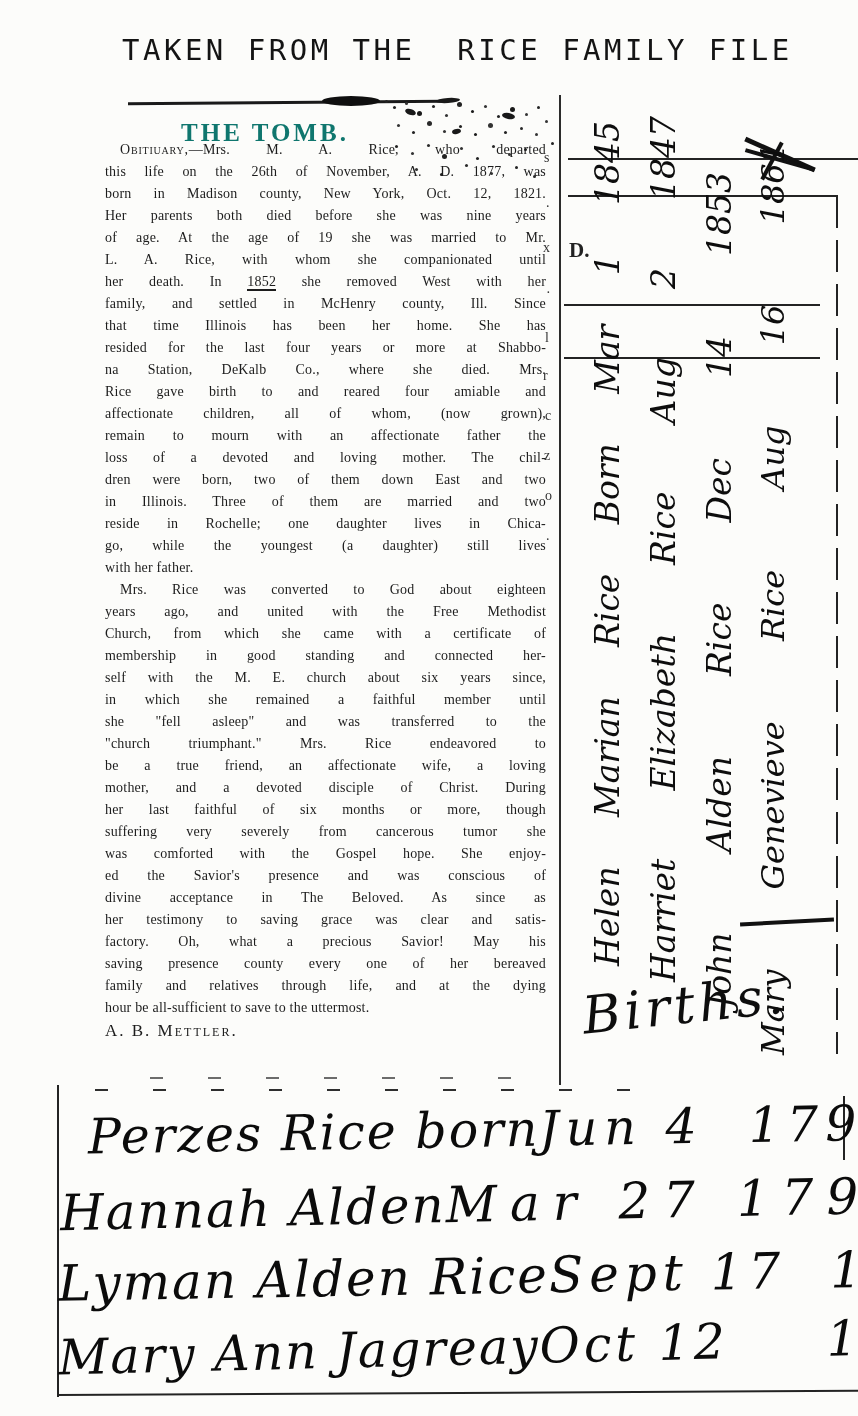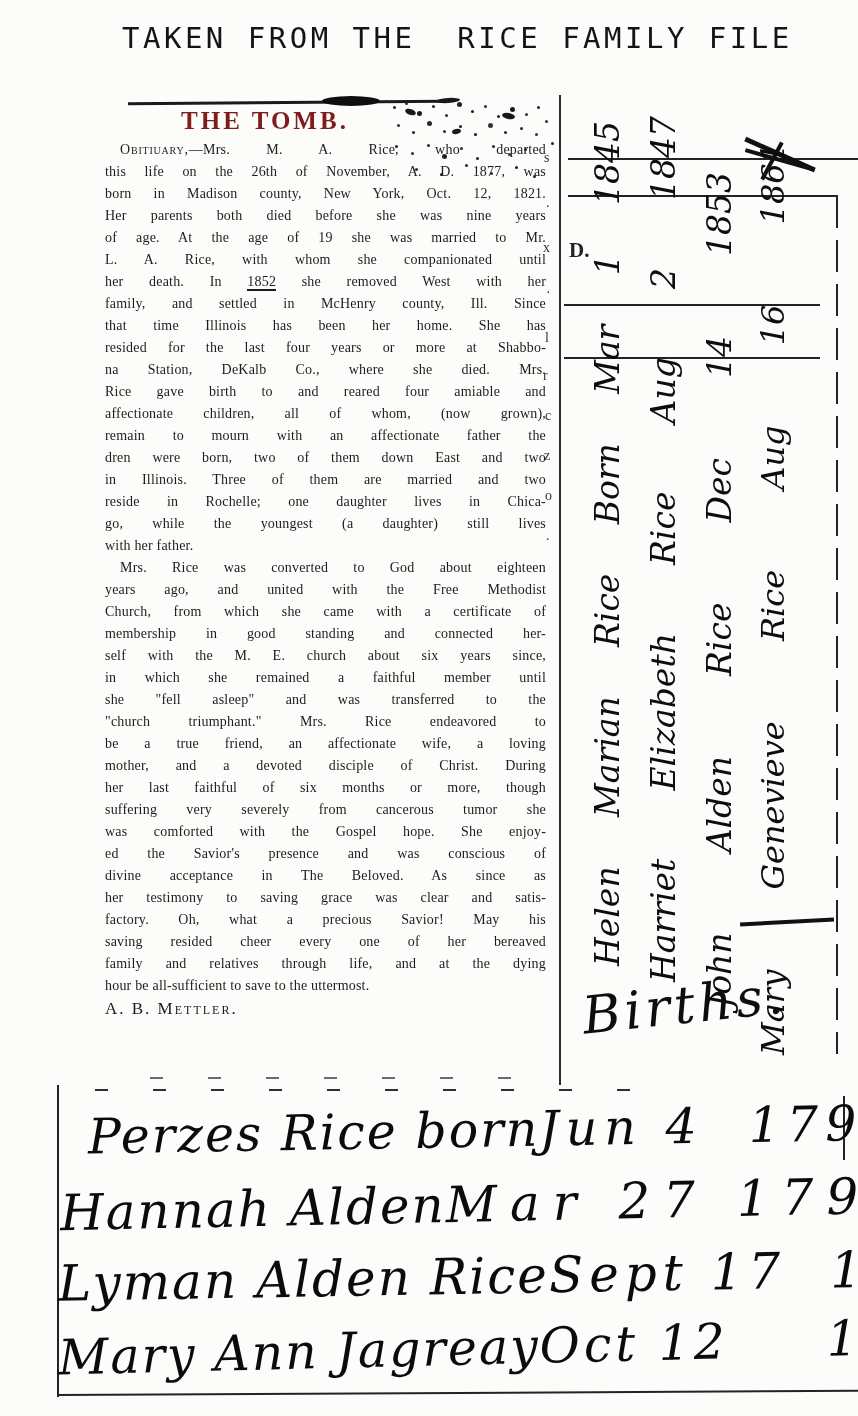--- a/index.html
+++ b/index.html
@@ -1,20 +1,20 @@
 <!DOCTYPE html>
 <html><head>
 <meta charset="utf-8">
 <style>
   html,body{margin:0;padding:0;background:#e9e9e6;}
   #page{position:relative;width:858px;height:1416px;background:#fcfcfa;overflow:hidden;
         font-family:"Liberation Serif",serif;color:#1c1c1c;}
 
   
-  .typed-title{position:absolute;left:122px;top:21px;font-family:"DejaVu Sans Mono",monospace;
+  .typed-title{position:absolute;left:122px;top:33px;font-family:"DejaVu Sans Mono",monospace;
     font-size:29px;letter-spacing:3.5px;white-space:pre;color:#141414;}
 
   
   #clipping{position:absolute;left:100px;top:95px;width:459px;height:990px;
     border-right:2px solid #2b2b2b;}
   .torn-strip{position:absolute;left:28px;top:6px;width:315px;height:3px;background:#1a1a1a;
     transform:rotate(-0.5deg);}
   .torn-lens{position:absolute;left:222px;top:1px;width:58px;height:10px;background:#0f0f0f;
     border-radius:50%;}
   .blob{position:absolute;background:#191919;border-radius:50%;}
@@ -22,22 +22,22 @@
     box-shadow:8px 6px 0 0 #222,20px 2px 0 0 #333,33px 12px 0 1px #1a1a1a,47px 5px 0 0 #222,
       60px 14px 0 0 #333,73px 3px 0 1px #222,86px 10px 0 0 #1a1a1a,99px 5px 0 0 #333,
       112px 15px 0 0 #222,126px 8px 0 1px #1a1a1a,140px 13px 0 0 #333,152px 6px 0 0 #222,
       12px 24px 0 0 #333,27px 31px 0 0 #222,43px 22px 0 1px #2a2a2a,58px 30px 0 0 #333,
       74px 25px 0 0 #222,89px 33px 0 0 #1a1a1a,104px 24px 0 1px #333,119px 31px 0 0 #222,
       135px 27px 0 0 #2a2a2a,150px 33px 0 0 #333,10px 45px 0 0 #222,26px 52px 0 0 #333,
       42px 44px 0 0 #2a2a2a,58px 55px 0 1px #222,75px 47px 0 0 #333,91px 57px 0 0 #222,
       107px 45px 0 0 #2a2a2a,123px 53px 0 0 #333,139px 48px 0 0 #222,30px 68px 0 0 #333,
       55px 73px 0 0 #222,80px 64px 0 0 #2a2a2a,105px 72px 0 0 #333,130px 66px 0 0 #222,
       148px 75px 0 0 #2a2a2a,160px 20px 0 0 #333,166px 42px 0 0 #222;}
-  .masthead{position:absolute;left:0;top:12px;width:330px;text-align:center;
-    font-size:25px;font-weight:bold;letter-spacing:3px;color:#7f1d1d;}
+  .masthead{position:absolute;left:0;top:24px;width:330px;text-align:center;
+    font-size:25px;font-weight:bold;letter-spacing:3px;color:#0f766e;}
   .ob-text{position:absolute;left:5px;top:44px;right:13px;}
   .ob-line{font-size:14px;line-height:22px;letter-spacing:0.2px;text-align:justify;
     -moz-text-align-last:justify;text-align-last:justify;}
   .ob-line.no-just{text-align-last:left;-moz-text-align-last:left;}
   .ob-line.indent{text-indent:15px;}
   .sc{font-variant:small-caps;letter-spacing:0.8px;}
   .uline{border-bottom:2px solid #1c1c1c;}
   .signature{font-size:17px;line-height:23px;text-align:left;padding-right:40px;
     font-variant:small-caps;letter-spacing:2px;}
   .edge-frag{position:absolute;font-size:14px;color:#333;font-family:"Liberation Serif",serif;}
@@ -89,20 +89,21 @@
       <div class="ob-line">of age.  At the age of 19 she was married to Mr.</div>
       <div class="ob-line">L. A. Rice, with whom she companionated until</div>
       <div class="ob-line"><span>her death.  In </span><span class="uline">1852</span><span> she removed West with her</span></div>
       <div class="ob-line">family, and settled in McHenry county, Ill.  Since</div>
       <div class="ob-line">that time Illinois has been her home.  She has</div>
       <div class="ob-line">resided for the last four years or more at Shabbo-</div>
       <div class="ob-line">na Station, DeKalb Co., where she died.  Mrs.</div>
       <div class="ob-line">Rice gave birth to and reared four amiable and</div>
       <div class="ob-line">affectionate children, all of whom, (now grown),</div>
       <div class="ob-line">remain to mourn with an affectionate father the</div>
+      <div class="ob-line">loss of a devoted and loving mother.  The chil-</div>
       <div class="ob-line">dren were born, two of them down East and two</div>
       <div class="ob-line">in Illinois.  Three of them are married and two</div>
       <div class="ob-line">reside in Rochelle; one daughter lives in Chica-</div>
       <div class="ob-line">go, while the youngest (a daughter) still lives</div>
       <div class="ob-line no-just">with her father.</div>
       <div class="ob-line indent">Mrs. Rice was converted to God about eighteen</div>
       <div class="ob-line">years ago, and united with the Free Methodist</div>
       <div class="ob-line">Church, from which she came with a certificate of</div>
       <div class="ob-line">membership in good standing and connected her-</div>
       <div class="ob-line">self with the M. E. church about six years since,</div>
@@ -111,21 +112,21 @@
       <div class="ob-line">"church triumphant."  Mrs. Rice endeavored to</div>
       <div class="ob-line">be a true friend, an affectionate wife, a loving</div>
       <div class="ob-line">mother, and a devoted disciple of Christ.  During</div>
       <div class="ob-line">her last faithful of six months or more, though</div>
       <div class="ob-line">suffering very severely from cancerous tumor she</div>
       <div class="ob-line">was comforted with the Gospel hope.  She enjoy-</div>
       <div class="ob-line">ed the Savior's presence and was conscious of</div>
       <div class="ob-line">divine acceptance in The Beloved.  As since as</div>
       <div class="ob-line">her testimony to saving grace was clear and satis-</div>
       <div class="ob-line">factory.  Oh, what a precious Savior!  May his</div>
-      <div class="ob-line">saving resided cheer every one of her bereaved</div>
+      <div class="ob-line">saving presence county every one of her bereaved</div>
       <div class="ob-line">family and relatives through life, and at the dying</div>
       <div class="ob-line no-just">hour be all-sufficient to save to the uttermost.</div>
       <div class="signature">A. B. Mettler.</div>
     </div>
 
     <div class="edge-frag" style="left:444px;top:55px;">s</div>
     <div class="edge-frag" style="left:446px;top:100px;">.</div>
     <div class="edge-frag" style="left:443px;top:145px;">x</div>
     <div class="edge-frag" style="left:446px;top:190px;">·</div>
     <div class="edge-frag" style="left:445px;top:235px;">l</div>

